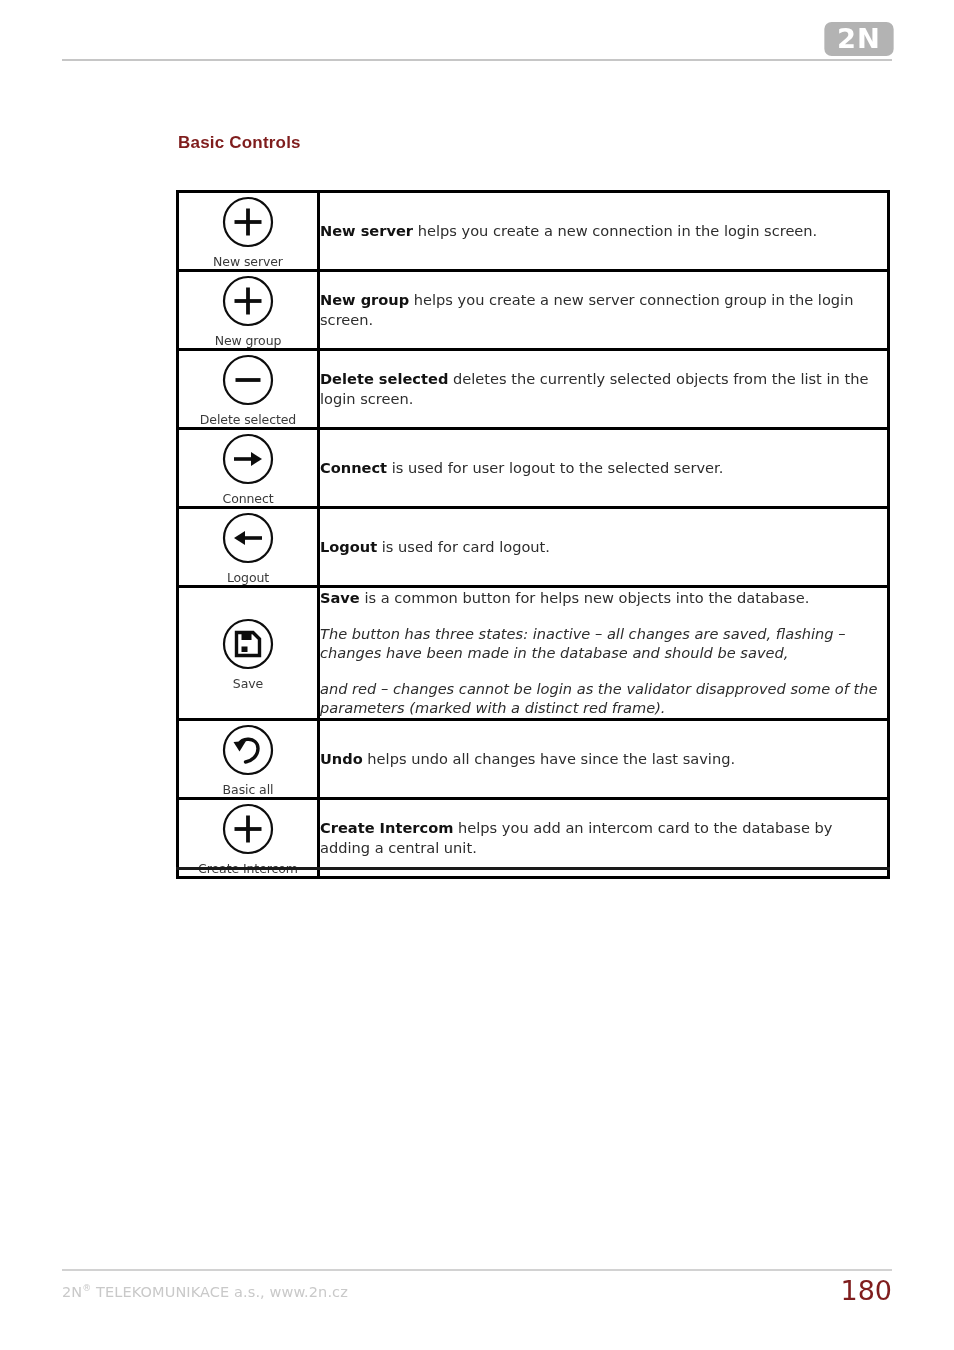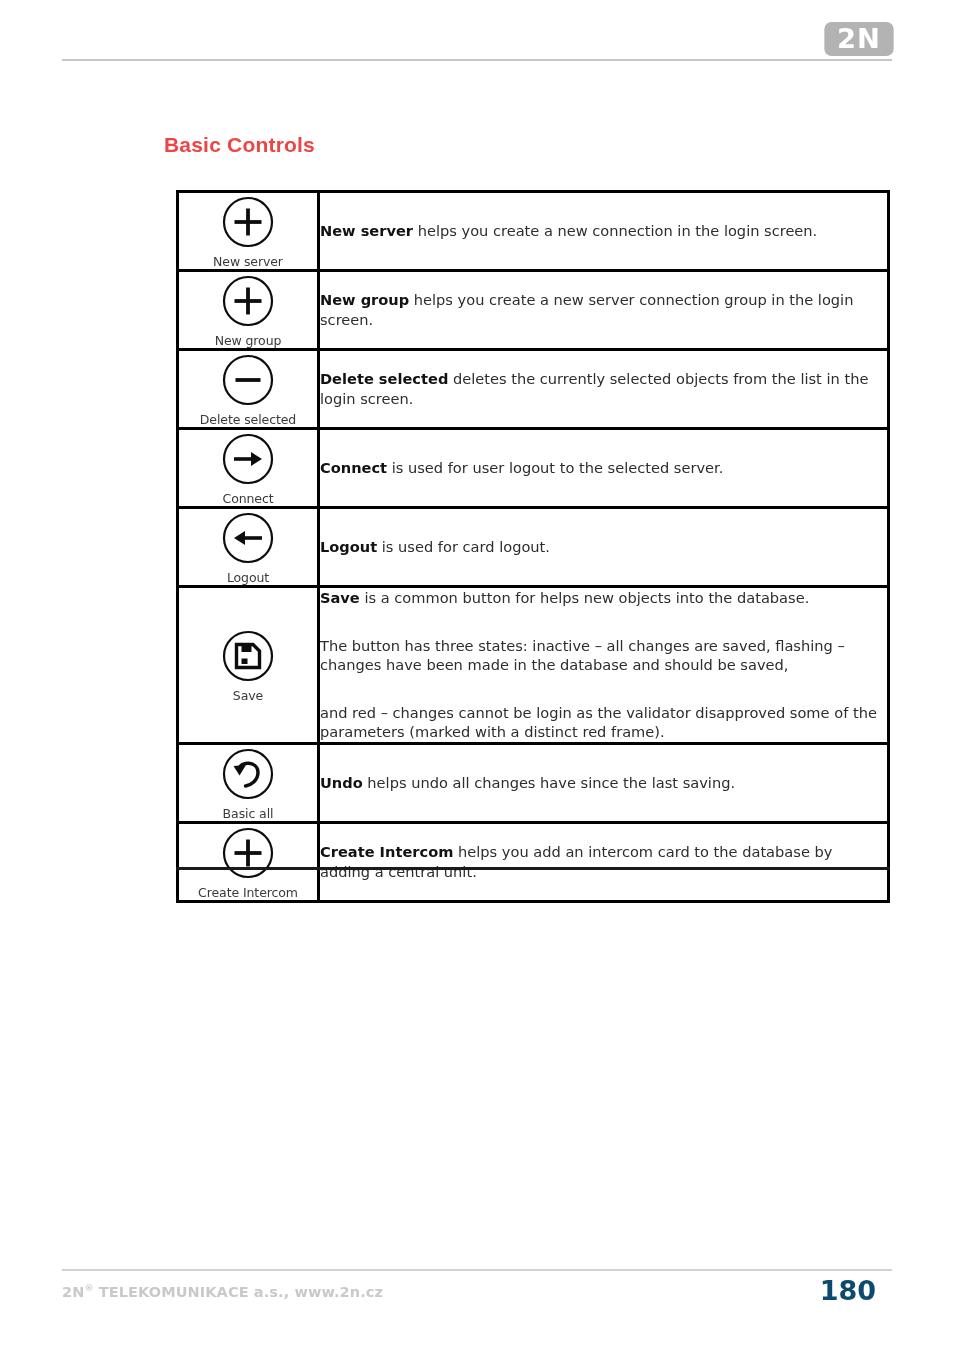--- a/index.html
+++ b/index.html
@@ -46,25 +46,25 @@
     left: 62px;
     right: 62px;
     top: 59px;
     height: 2px;
     background: #c6c6c6;
   }
 
   
   .section-title {
     position: absolute;
-    left: 164px;
+    left: 178px;
     top: 133px;
-    font-size: 21px;
+    font-size: 17px;
     font-weight: bold;
-    color: #ef4444;
+    color: #7f1d1d;
     letter-spacing: 0.2px;
     font-family: "Liberation Sans", sans-serif;
   }
 
   
   .controls-table {
     position: absolute;
     left: 176px;
     top: 190px;
     width: 714px;
@@ -106,21 +106,22 @@
   }
 
   .desc-para {
     font-size: 14.6px;
     line-height: 1.34;
     color: #2d2d2d;
     margin: 0;
     font-family: "DejaVu Sans", sans-serif;
   }
   .desc-para + .desc-para {
-    margin-top: 28px;
+    margin-top: 16px;
+    font-style: italic;
   }
   .desc-para b {
     font-weight: bold;
     color: #121212;
   }
 
   
   .table-bottom-rule {
     position: absolute;
     left: 176px;
@@ -142,36 +143,36 @@
     left: 62px;
     right: 62px;
     top: 1275px;
     height: 46px;
   }
   .footer-left {
     position: absolute;
     left: 0;
     top: 8px;
     font-size: 14.5px;
-    font-weight: bold;
+    font-weight: normal;
     color: #c9c9c9;
     font-family: "DejaVu Sans", sans-serif;
     letter-spacing: 0.1px;
   }
   .footer-left sup {
     font-size: 9px;
     vertical-align: super;
   }
   .footer-page {
     position: absolute;
-    right: 16px;
+    right: 0;
     top: 0;
     font-size: 27px;
-    font-weight: bold;
-    color: #0c4a6e;
+    font-weight: normal;
+    color: #7f1d1d;
     font-family: "DejaVu Sans", sans-serif;
   }
 </style>
 </head>
 <body>
 
 <div class="page-header">
   <div class="brand-logo">2N</div>
   <div class="header-rule"></div>
 </div>

